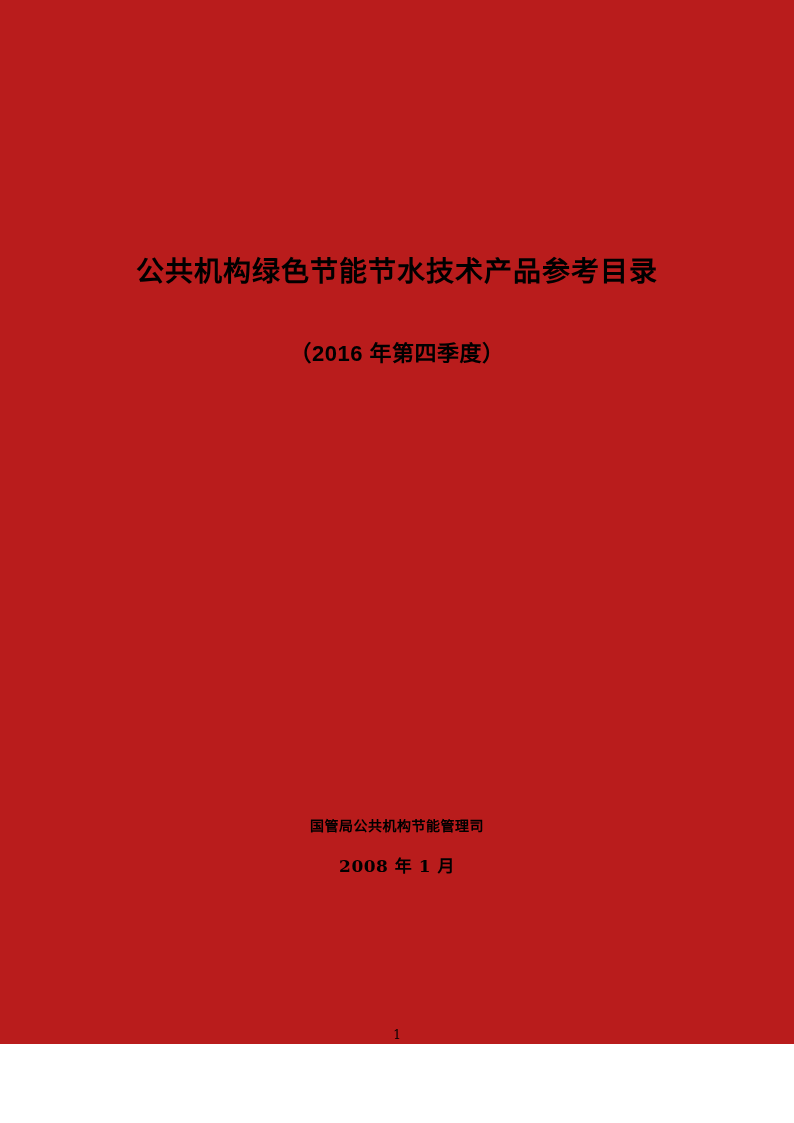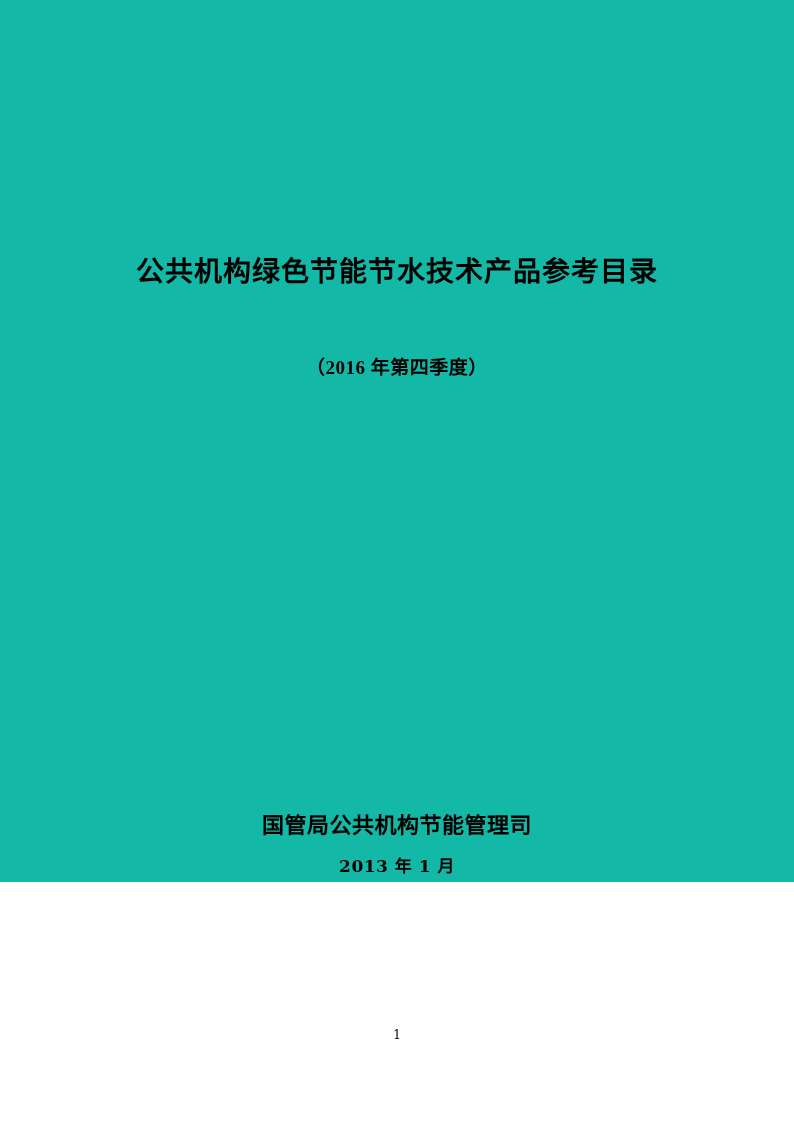--- a/index.html
+++ b/index.html
@@ -12,23 +12,23 @@
     height: 1123px;
     position: relative;
     font-family: "Liberation Serif", "DejaVu Serif", serif;
     color: #000000;
     overflow: hidden;
   }
 
   .page {
     position: relative;
     width: 794px;
-    height: 882px;
+    height: 1044px;
     box-sizing: border-box;
-    background: #14b8a6;
+    background: #b91c1c;
   }
 
   
   .title-block {
     position: absolute;
     left: 0;
     top: 252px;
     width: 794px;
     text-align: center;
   }
@@ -37,43 +37,43 @@
     font-family: "DejaVu Sans", "Liberation Sans", sans-serif;
     font-weight: bold;
     font-size: 28px;
     line-height: 40px;
     letter-spacing: 1px;
     color: #000000;
     margin: 0;
   }
 
   .doc-subtitle {
-    font-family: Liberation Serif, serif;
+    font-family: Liberation Sans, sans-serif;
     font-weight: bold;
-    font-size: 19px;
+    font-size: 22px;
     line-height: 32px;
     letter-spacing: 0.5px;
-    margin: 16px;
+    margin: 2px;
     padding-top: 44px;
     color: #000000;
   }
 
   
   .issuer-block {
     position: absolute;
     left: 0;
     top: 806px;
     width: 794px;
     text-align: center;
   }
 
   .issuer-line {
     font-family: "DejaVu Sans", "Liberation Sans", sans-serif;
     font-weight: bold;
-    font-size: 22px;
+    font-size: 14px;
     line-height: 40px;
     letter-spacing: 0.5px;
     color: #000000;
   }
 
   .issuer-line.date {
     font-family: "DejaVu Serif", "Liberation Serif", serif;
     font-weight: bold;
     font-size: 17px;
   }
@@ -95,18 +95,18 @@
 
 <div class="page">
 
   <div class="title-block">
     <h1 class="doc-title">公共机构绿色节能节水技术产品参考目录</h1>
     <div class="doc-subtitle">（2016 年第四季度）</div>
   </div>
 
   <div class="issuer-block">
     <div class="issuer-line">国管局公共机构节能管理司</div>
-    <div class="issuer-line date">2013 年 1 月</div>
+    <div class="issuer-line date">2008 年 1 月</div>
   </div>
 
   <div class="page-number">1</div>
 
 </div>
 
 </body></html>

